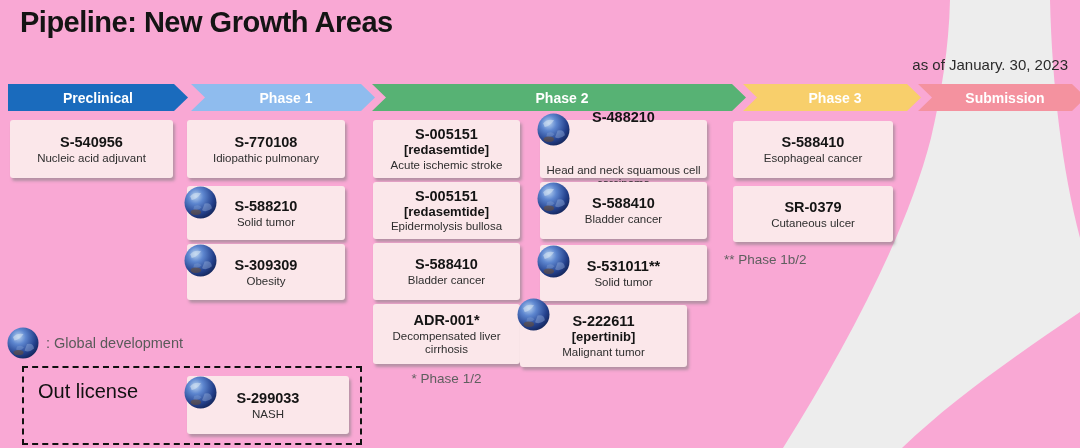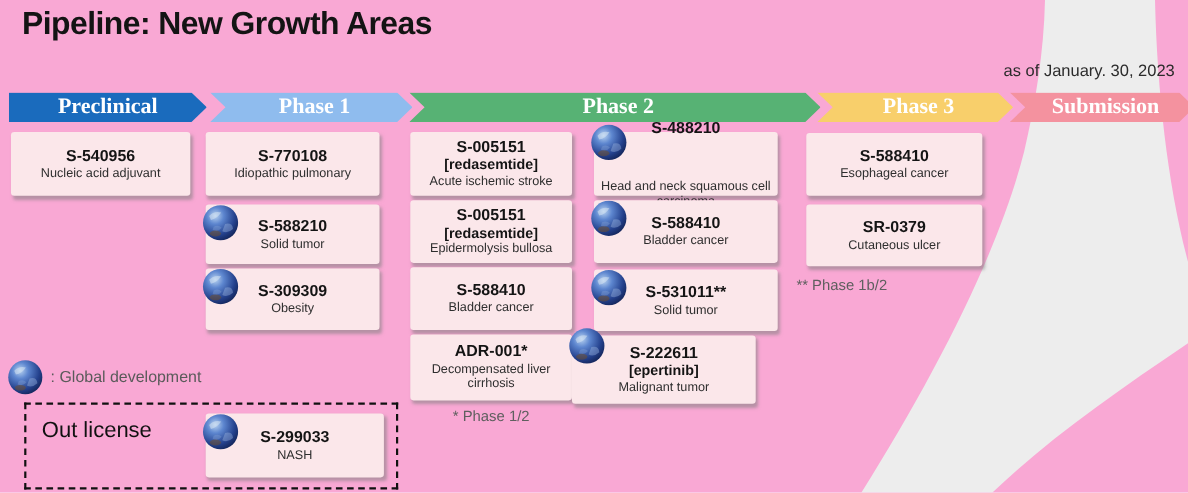--- a/index.html
+++ b/index.html
@@ -6,21 +6,21 @@
   body { font-family:"Liberation Sans", sans-serif; }
   .stage { position:relative; width:1080px; height:448px; background:#f9a8d4; overflow:hidden; }
 
   .bg-swoosh { position:absolute; left:0; top:0; z-index:0; }
 
   .page-title { position:absolute; left:20px; top:6px; font-size:29px; font-weight:bold;
                 color:#141414; letter-spacing:-0.5px; z-index:3; }
   .date-note { position:absolute; right:12px; top:56px; font-size:15px; color:#2b2b2b; z-index:3; }
 
   .arrow { position:absolute; top:84px; height:27px; display:flex; align-items:center;
-           justify-content:center; color:#fff; font-weight:bold; font-size:20px; z-index:3;font-family:Liberation Serif, serif; }
+           justify-content:center; color:#fff; font-weight:bold; font-size:14px; z-index:3; }
   .arrow.first { clip-path: polygon(0 0, calc(100% - 14px) 0, 100% 50%, calc(100% - 14px) 100%, 0 100%); }
   .arrow.mid   { clip-path: polygon(0 0, calc(100% - 14px) 0, 100% 50%, calc(100% - 14px) 100%, 0 100%, 14px 50%); padding-left:6px; }
 
   .pbox { position:absolute; background:#fbe7ea; border-radius:3px;
           box-shadow:2px 3px 3px rgba(125,125,125,.55);
           display:flex; flex-direction:column; align-items:center; justify-content:center;
           text-align:center; z-index:4; }
   .pbox .code  { font-weight:bold; font-size:14.5px; color:#141414; line-height:1.18; }
   .pbox .brand { font-weight:bold; font-size:13px; color:#141414; line-height:1.1; }
   .pbox .ind   { font-size:11.5px; color:#2e2e2e; line-height:1.12; padding:1px 4px 0 4px; }

